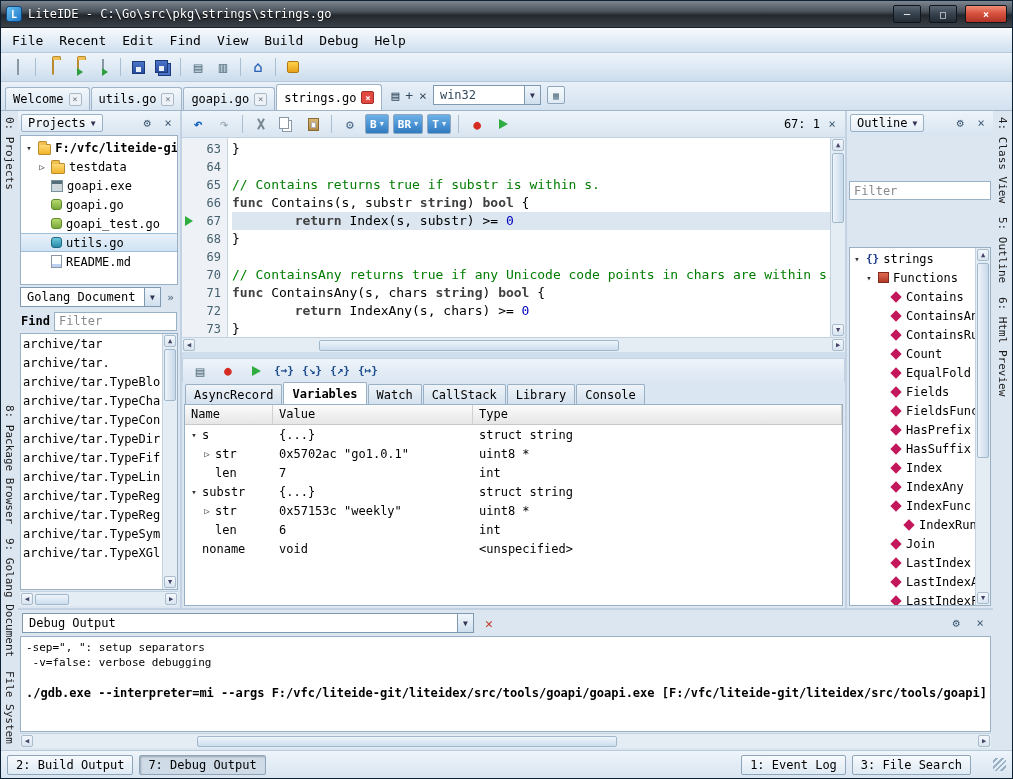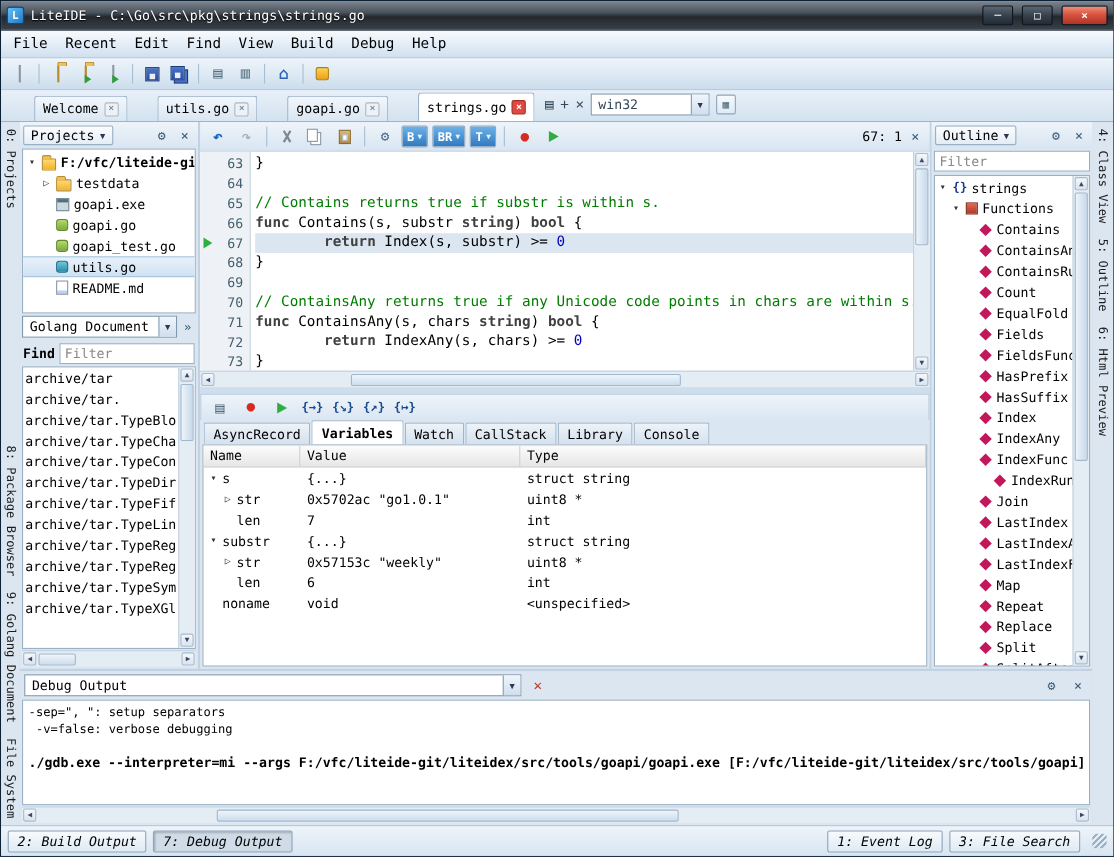--- a/index.html
+++ b/index.html
@@ -48,21 +48,21 @@
 .ic-paste::after{content:"";position:absolute;left:2px;top:3px;right:2px;bottom:2px;background:#fff;border:1px solid #b0b0b0;}
 .glyph-undo{color:#1565c0;font-weight:bold;font-size:15px;}
 .glyph-redo{color:#9aa8b6;font-size:15px;}
 .glyph-gear{color:#4a6a8a;font-size:13px;}
 .glyph-record{color:#d62b20;font-size:13px;}
 .tri-green{width:0;height:0;border-top:5px solid transparent;border-bottom:5px solid transparent;border-left:9px solid #2fae3f;}
 .step-glyph{color:#1a4a8a;font-size:11px;font-weight:bold;}
 
 
 .tabbar{flex:0 0 28px;display:flex;align-items:flex-end;padding:2px 4px 0;background:linear-gradient(#e8f0f8,#d3e2f0);border-bottom:1px solid #9fb4c8;gap:1px;}
-.tab{height:23px;display:flex;align-items:center;gap:5px;padding:0 7px;border:1px solid #9fb4c8;border-bottom:none;border-radius:3px 3px 0 0;background:linear-gradient(#f2f7fc,#d9e6f2);white-space:nowrap;margin-left:26px;}
+.tab{height:23px;display:flex;align-items:center;gap:5px;padding:0 7px;border:1px solid #9fb4c8;border-bottom:none;border-radius:3px 3px 0 0;background:linear-gradient(#f2f7fc,#d9e6f2);white-space:nowrap;}
 .tab.active{background:#fff;height:26px;}
 .tab-close{width:13px;height:13px;border:1px solid #aab8c6;background:#eef2f6;color:#6a7a8a;display:flex;align-items:center;justify-content:center;font-size:9px;border-radius:2px;}
 .tab.active .tab-close{background:#e04840;border-color:#a03028;color:#fff;font-weight:bold;}
 .tab-tools{display:flex;align-items:center;gap:6px;margin-left:8px;padding-bottom:5px;color:#33495c;}
 .tool-glyph{font-size:13px;}
 .combo{height:20px;background:#fff;border:1px solid #7f99b0;display:flex;align-items:center;font-size:12px;}
 .combo-text{padding:0 6px;flex:1;white-space:nowrap;overflow:hidden;}
 .combo-arrow{width:16px;height:100%;border-left:1px solid #7f99b0;background:linear-gradient(#f0f6fb,#cfdfee);display:flex;align-items:center;justify-content:center;font-size:8px;color:#335;flex:0 0 16px;}
 .combo.env{width:108px;}
 .sq-btn{width:18px;height:18px;border:1px solid #8fa6ba;border-radius:2px;background:linear-gradient(#f6fafd,#dfeaf4);display:flex;align-items:center;justify-content:center;color:#55707f;font-size:10px;}
@@ -70,21 +70,21 @@
 
 .body-row{flex:1;display:flex;min-height:0;}
 .strip{flex:0 0 17px;background:#dce6f0;display:flex;flex-direction:column;align-items:center;padding:6px 0;gap:14px;}
 .strip.right-strip{flex-basis:19px;}
 .strip-label{writing-mode:vertical-rl;font-size:11px;color:#1a1a1a;white-space:nowrap;}
 .strip-spacer{flex:1;}
 .central{flex:1;display:flex;flex-direction:column;min-width:0;background:#cfdeed;}
 .main-panels{flex:1;display:flex;min-height:0;}
 .left-panel{flex:0 0 164px;display:flex;flex-direction:column;border-right:2px solid #c2d2e2;background:#dce6f0;min-width:0;}
 .center-panel{flex:1;display:flex;flex-direction:column;min-width:0;border-right:2px solid #c2d2e2;background:#dce6f0;}
-.right-panel{flex:0 0 146px;display:flex;flex-direction:column;min-width:0;background:#dce6f0;}
+.right-panel{flex:0 0 146px;display:flex;flex-direction:column;min-width:0;background:#dce6f0;gap:44px;}
 .panel-header{flex:0 0 24px;display:flex;align-items:center;padding:2px 3px;gap:3px;background:linear-gradient(#eef4fa,#d8e5f1);}
 .panel-combo{display:flex;align-items:center;gap:5px;padding:1px 6px;border:1px solid #9ab0c4;border-radius:2px;background:linear-gradient(#fbfdff,#e4edf6);font-size:12px;white-space:nowrap;}
 .panel-combo .arrow{font-size:8px;color:#335;}
 .hdr-spacer{flex:1;}
 .hdr-btn{width:18px;height:18px;display:flex;align-items:center;justify-content:center;color:#3c5a74;font-size:12px;}
 
 
 .tree-box{flex:0 0 150px;margin:0 2px;background:#fff;border:1px solid #9ab0c4;overflow:hidden;padding:2px 0;}
 .tree-row{height:19px;display:flex;align-items:center;gap:4px;white-space:nowrap;overflow:hidden;}
 .tree-row.selected{background:linear-gradient(#e8f1fa,#cfe2f3);border-top:1px solid #9fc0dc;border-bottom:1px solid #9fc0dc;}
@@ -155,21 +155,21 @@
 .debug-output{flex:0 0 142px;display:flex;flex-direction:column;background:#dce6f0;border-top:2px solid #c2d2e2;}
 .do-header{flex:0 0 26px;display:flex;align-items:center;gap:6px;padding:2px 4px;}
 .do-combo{width:452px;}
 .ic-clear{color:#c0392b;font-weight:bold;font-size:13px;}
 .do-content{flex:1;margin:0 2px;background:#fff;border:1px solid #9ab0c4;overflow:hidden;padding:3px 5px;min-height:0;}
 .do-line{font-size:11px;line-height:15px;white-space:pre;overflow:hidden;}
 .do-line.boldline{font-weight:bold;font-size:12px;line-height:17px;}
 .do-hscroll{flex:0 0 15px;margin:1px 2px 2px;}
 
 
-.statusbar{flex:0 0 28px;display:flex;align-items:center;gap:11px;padding:0 6px;background:linear-gradient(#eef4fa,#d8e5f1);border-top:1px solid #b7c9da;font-style:italic;}
+.statusbar{flex:0 0 28px;display:flex;align-items:center;gap:22px;padding:0 6px;background:linear-gradient(#eef4fa,#d8e5f1);border-top:1px solid #b7c9da;}
 .sb-btn{height:20px;padding:0 8px;display:flex;align-items:center;border:1px solid #8fa6ba;border-radius:2px;background:linear-gradient(#f6fafd,#dfeaf4);font-size:12px;white-space:nowrap;}
 .sb-btn.pressed{background:#cfdce8;box-shadow:inset 1px 1px 2px rgba(0,0,0,.25);}
 .sb-right{margin-left:auto;display:flex;gap:6px;align-items:flex-end;}
 .resize-grip{width:13px;height:13px;background:repeating-linear-gradient(135deg,transparent 0 2px,#9ab0c4 2px 4px);}
 </style>
 </head>
 <body>
 
 <div class="window">
 

